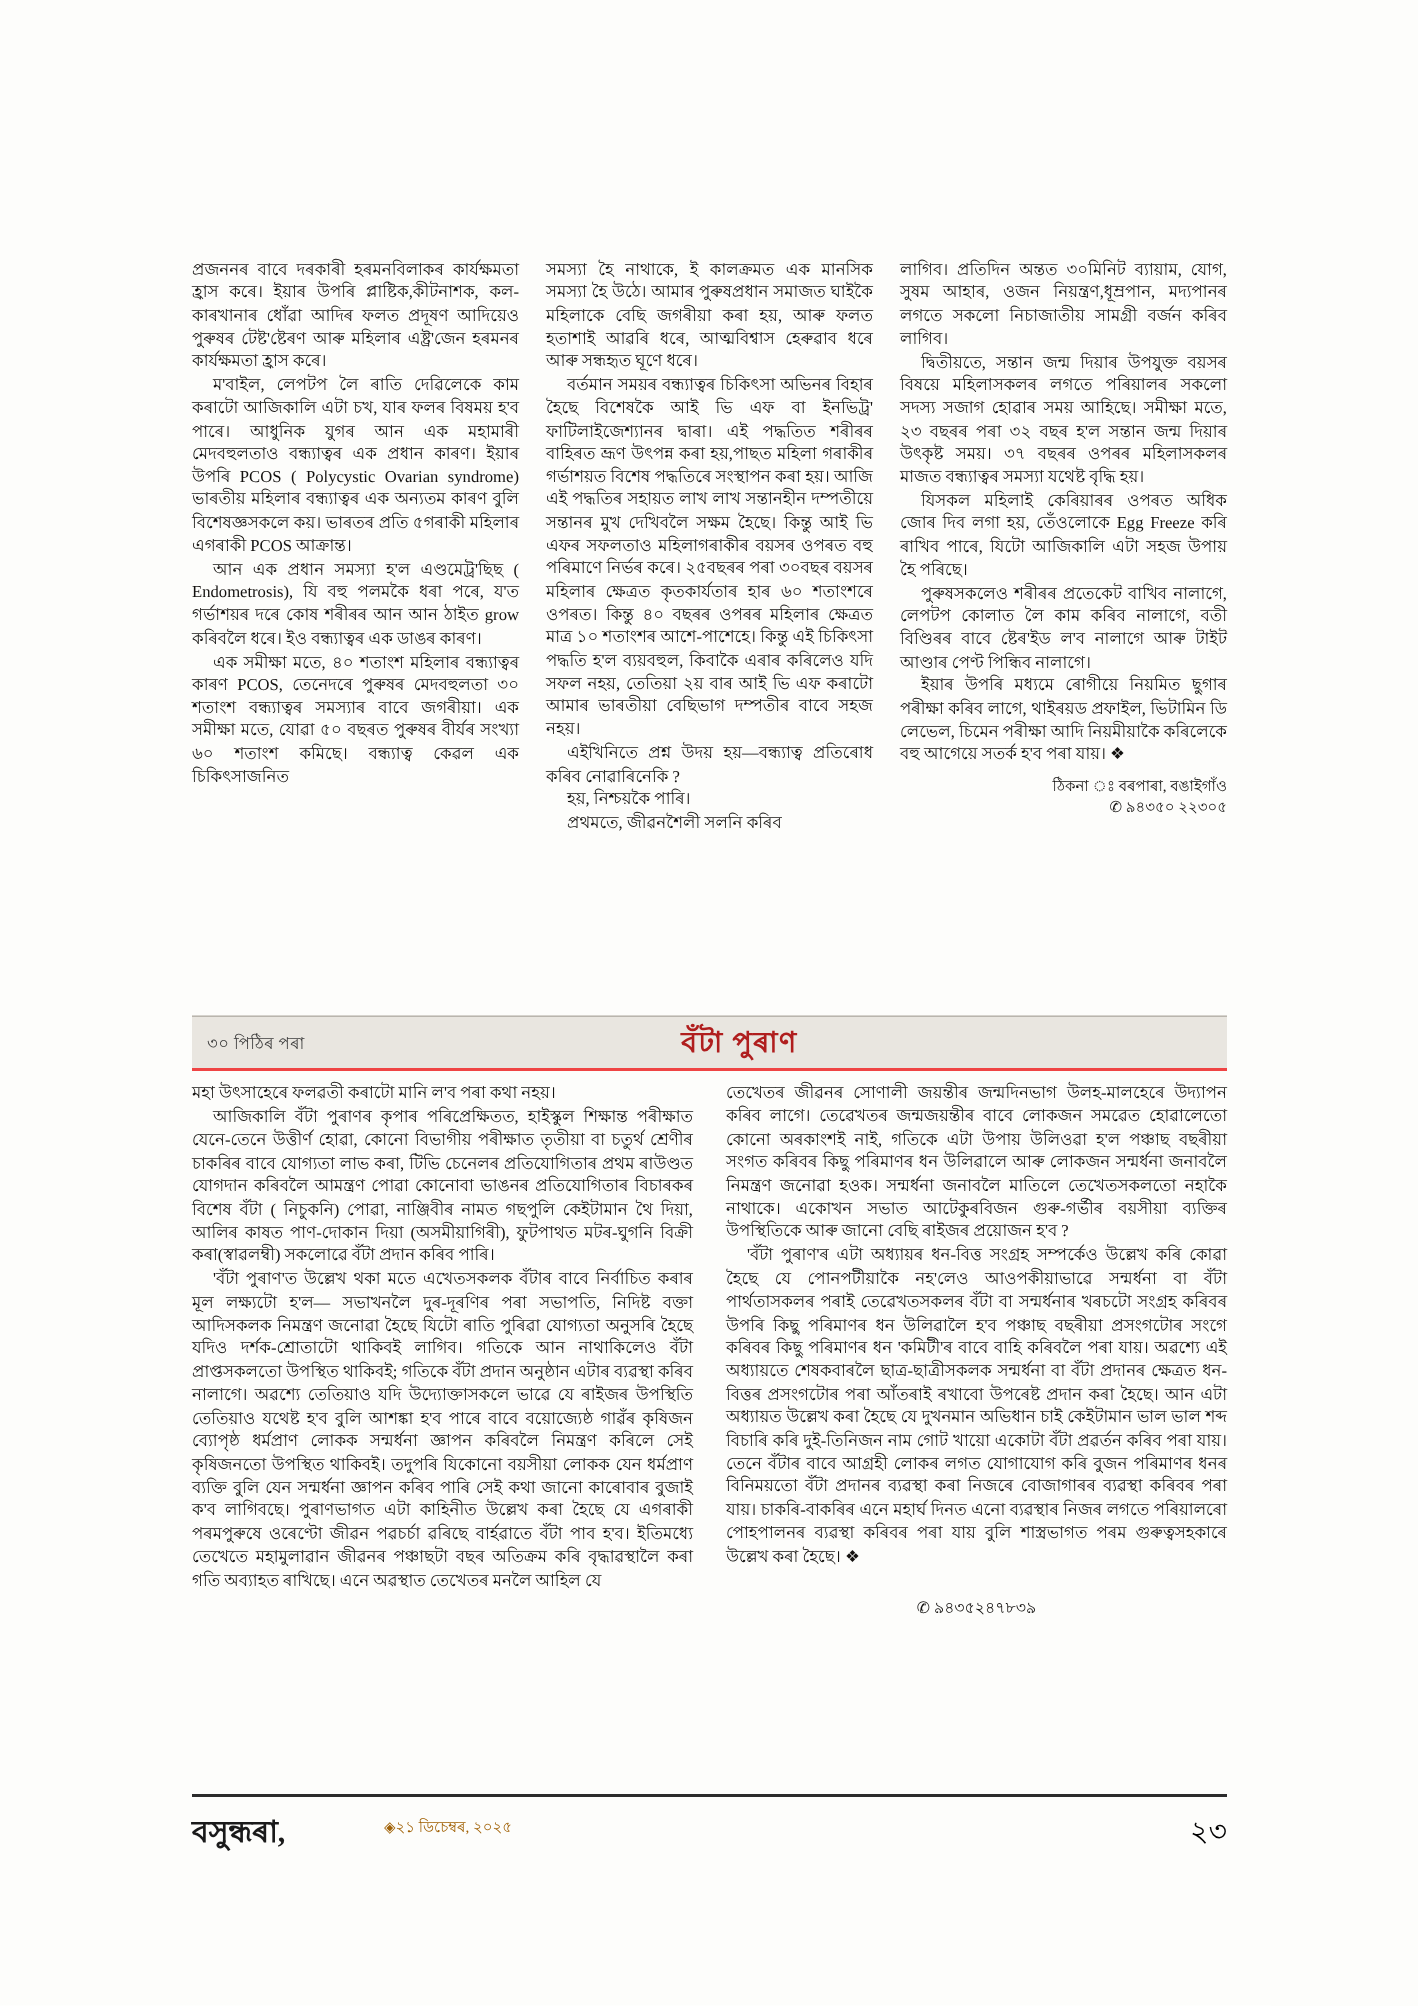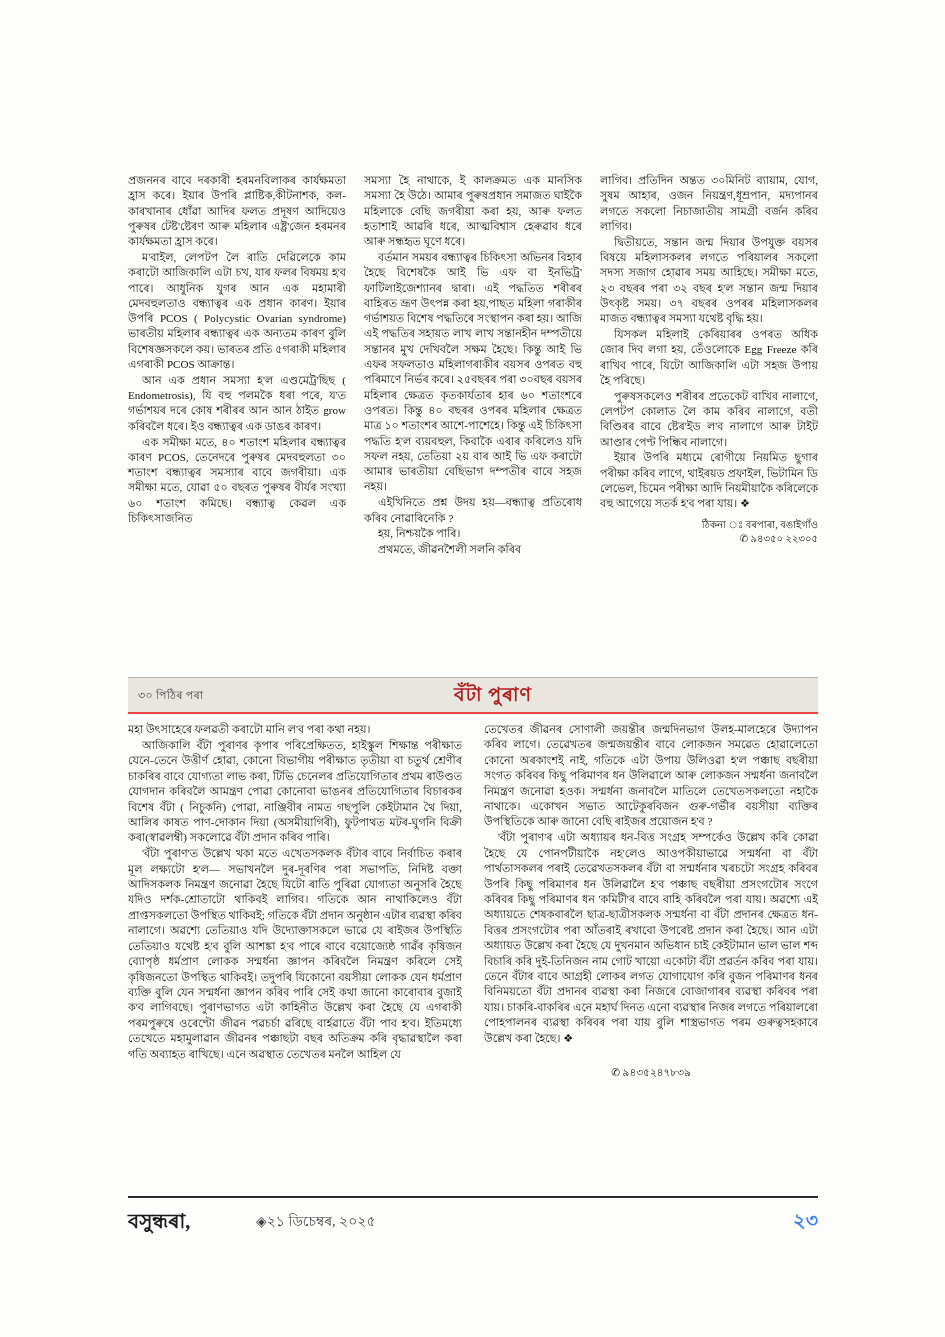--- a/index.html
+++ b/index.html
@@ -134,30 +134,30 @@
     left: 0;
     top: 4px;
     font-size: 20px;
     font-weight: bold;
     color: #1a1a1a;
   }
   .footer .issue-date {
     position: absolute;
     left: 128px;
     top: 8px;
-    font-size: 14px;
-    color: #404040;
+    font-size: 10px;
+    color: #a16207;
   }
   .footer .pageno {
     position: absolute;
     right: 0;
     top: 4px;
     font-size: 19px;
-    font-weight: bold;
-    color: #3b82f6;
+    font-weight: normal;
+    color: #000000;
   }
 </style>
 </head>
 <body>
 
 <div class="page">
 
   <div class="top-article">
 
     <div class="col">

